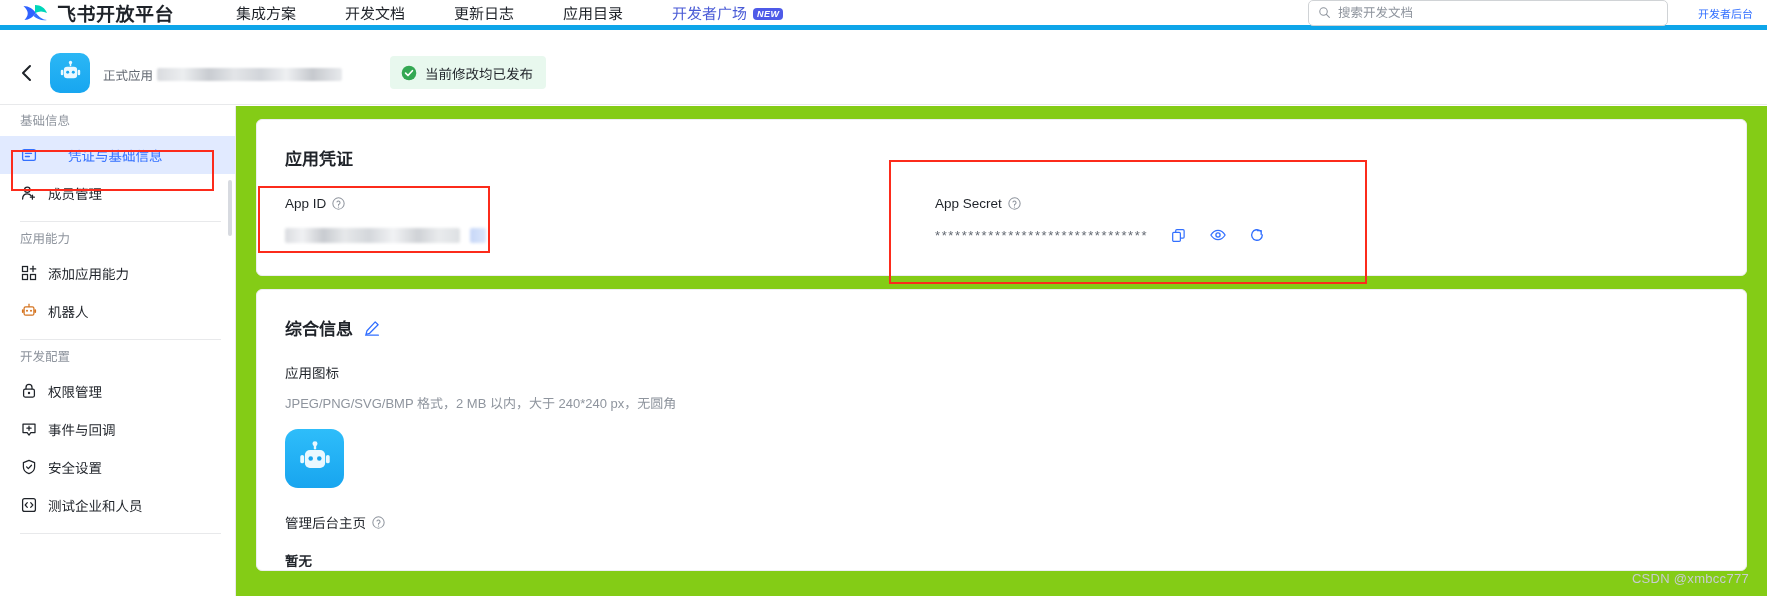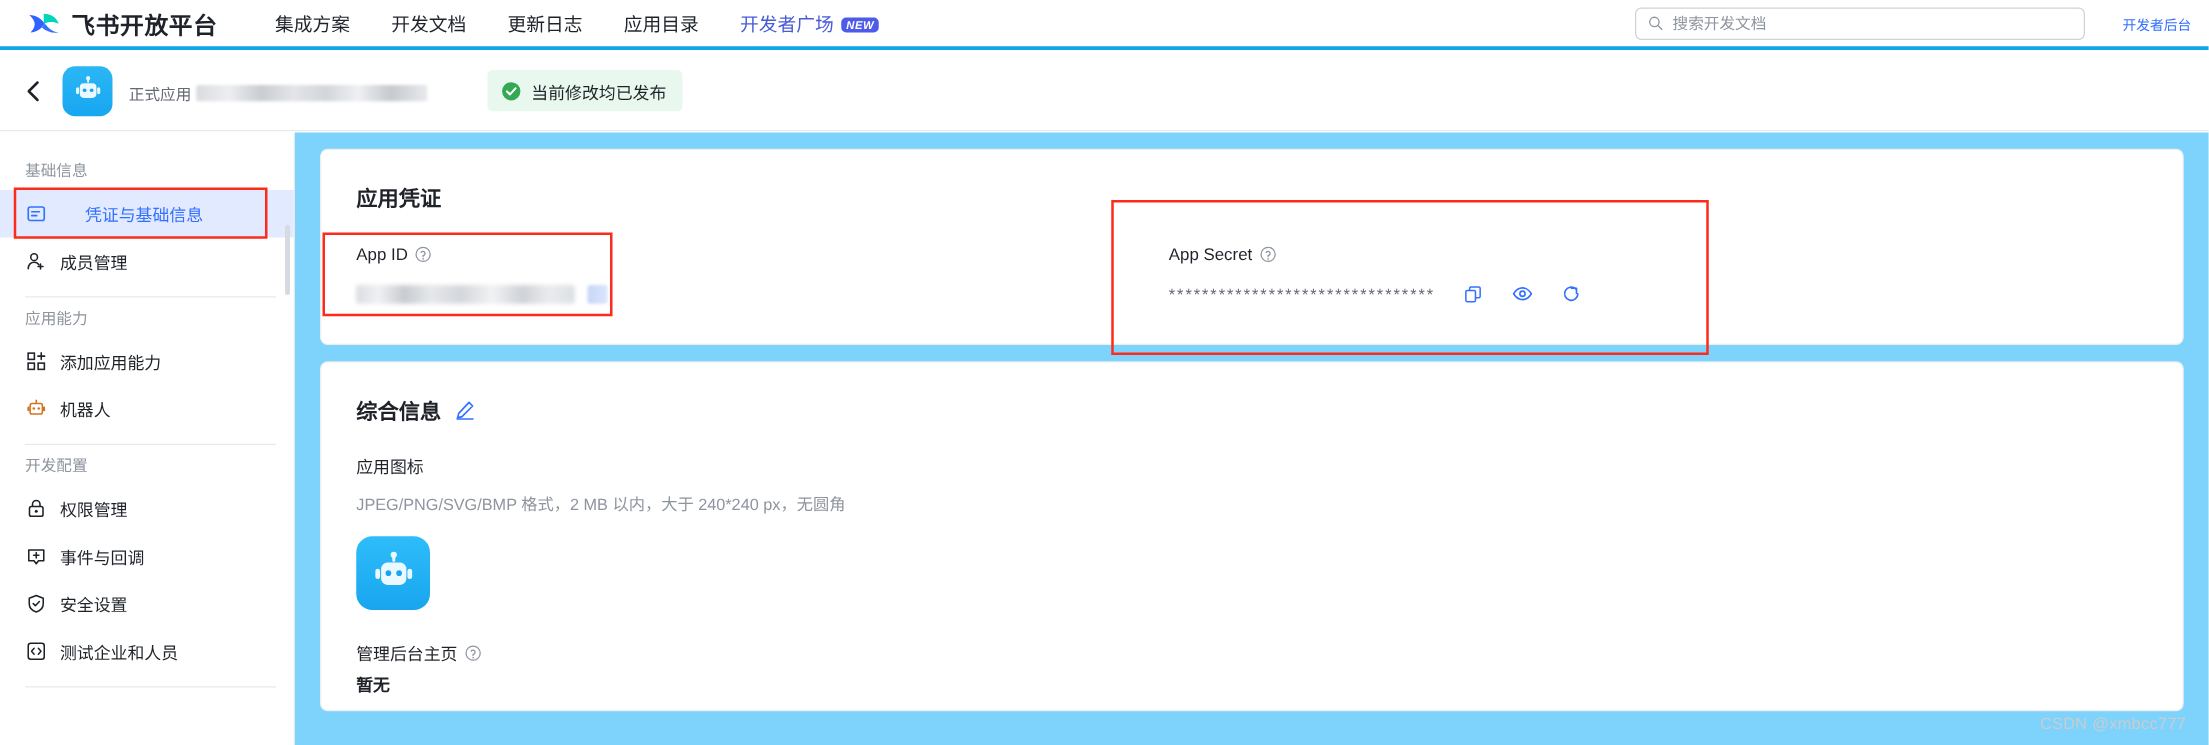--- a/index.html
+++ b/index.html
@@ -8,34 +8,34 @@
     width: 1767px; height: 596px;
     font-family: "Liberation Sans", "DejaVu Sans", sans-serif;
     background: #ffffff;
     overflow: hidden;
     -webkit-font-smoothing: antialiased;
   }
   .page { position: relative; width: 1767px; height: 596px; background:#fff; }
 
   
   .topnav {
-    position: absolute; left:0; top:0; width:1767px; height:40px;
-    background:#fff; border-bottom:3px solid #0ea5e9;
+    position: absolute; left:0; top:0; width:1767px; height:30px;
+    background:#fff; border-bottom:5px solid #0ea5e9;
     display:flex; align-items:center;
   }
   .brand { display:flex; align-items:center; margin-left:22px; }
   .brand-logo { width:26px; height:22px; margin-right:9px; flex:0 0 auto; }
   .brand-name {
     font-size:19px; font-weight:700; color:#1f2329; letter-spacing:0.5px;
     white-space:nowrap;
   }
   .nav-items { display:flex; align-items:center; margin-left:46px; }
   .nav-item {
     font-size:15px; color:#1f2329; margin-right:33px; white-space:nowrap;
-    cursor:pointer; position:relative;
+    cursor:pointer; position:relative;margin-left:16px;
   }
   .nav-item.accent { color:#4a5bd6; margin-right:0; }
   .new-badge {
     display:inline-flex; align-items:center; justify-content:center;
     background:#4e5ae8; color:#fff; font-size:9px; font-weight:700;
     border-radius:4px; padding:1px 4px; margin-left:6px;
     letter-spacing:0.4px; vertical-align:2px;font-style:italic;
   }
   .nav-right {
     margin-left:auto; display:flex; align-items:center; margin-right:14px;padding-left:24px;
@@ -88,42 +88,42 @@
   .publish-banner {
     margin-left:48px; height:33px; background:#e8f8ee; border-radius:4px;
     display:flex; align-items:center; padding:0 13px 0 11px;
   }
   .check-icon { width:16px; height:16px; margin-right:8px; flex:0 0 auto; }
   .publish-text { font-size:13.5px; color:#1f2329; white-space:nowrap; }
 
   
   .sidebar {
     position:absolute; left:0; top:106px; width:236px; height:490px;
-    background:#fff; border-right:1px solid #e8e9eb; padding-top:16px;
+    background:#fff; border-right:1px solid #e8e9eb; padding-top:0;
   }
   .side-group-title {
     font-size:12.5px; color:#8f959e; padding-left:20px; margin-bottom:7px; margin-top:4px;
   }
   .side-item {
     height:38px; display:flex; align-items:center; padding-left:20px;
     cursor:pointer; position:relative; border-radius:0;
   }
   .side-item.active { background:#e1eaff;gap:20px; }
   .side-item.active .side-label { color:#3370ff; }
   .side-ico {
     width:17px; height:17px; margin-right:11px; flex:0 0 auto;
     display:flex; align-items:center; justify-content:center;
   }
   .side-label { font-size:13.5px; color:#1f2329; white-space:nowrap; }
   .side-div { height:1px; background:#e8e9eb; margin:9px 14px 6px 20px; }
 
   
   .main {
     position:absolute; left:236px; top:106px; width:1531px; height:490px;
-    background:#7dd3fc; overflow:hidden;
+    background:#84cc16; overflow:hidden;
   }
   .card {
     background:#fff; border-radius:6px; margin:13px 20px 0 20px;
     border:1px solid #eceef0;
   }
   .card-title {
     font-size:17px; font-weight:700; color:#1f2329;
     padding:25px 0 0 28px; display:flex; align-items:center;
   }
   .edit-icon { margin-left:11px; width:16px; height:16px; cursor:pointer; }
@@ -157,21 +157,21 @@
   }
   .sec-hd { font-size:13.5px; color:#1f2329; }
   .sec-desc { font-size:13px; color:#8f959e; margin-top:11px; }
   .app-icon-big {
     width:59px; height:59px; border-radius:13px; margin-top:17px;
     background:linear-gradient(180deg,#2ebdfa 0%,#18a5ef 100%);
     display:flex; align-items:center; justify-content:center;
   }
   .field-block { padding:0 0 0 28px; }
   .field-gap { margin-top:24px; }
-  .value-strong { font-size:13.5px; color:#1f2329; font-weight:700; margin-top:5px; }
+  .value-strong { font-size:13.5px; color:#1f2329; font-weight:700; margin-top:18px; }
 
   
   .redbox {
     position:absolute; border:2.5px solid #fc2b1b; pointer-events:none; z-index:40;
   }
   #redbox-sidebar { left:11px;  top:150px; width:203px; height:41px; }
   #redbox-appid   { left:258px; top:186px; width:232px; height:67px; }
   #redbox-secret  { left:889px; top:160px; width:478px; height:124px; }
 
   .watermark {

